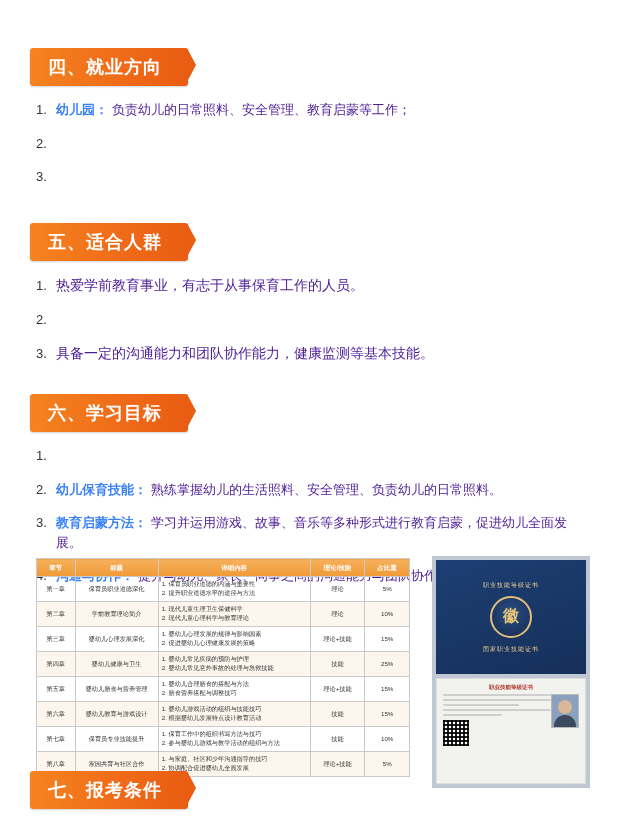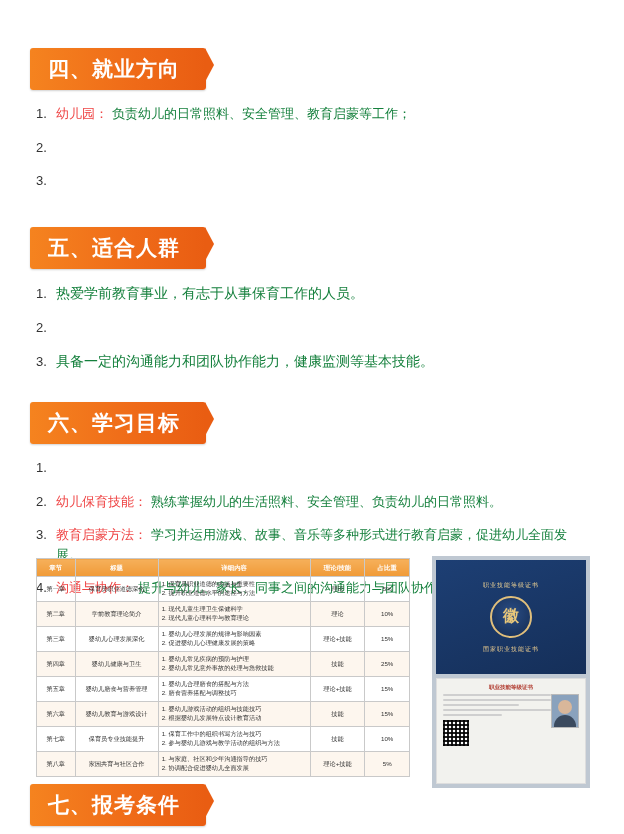--- a/index.html
+++ b/index.html
@@ -17,21 +17,21 @@
     padding:0;
     box-sizing:border-box;
   }
   
   .ribbon{
     position:relative;
     display:inline-block;
     margin:0 0 0 30px;
     padding:7px 26px 7px 18px;
     color:#ffffff;
-    font-size:21px;
+    font-size:18px;
     font-weight:bold;
     letter-spacing:1px;
     background:linear-gradient(90deg,#f5831f 0%,#ef6a18 60%,#e95d12 100%);
     border-radius:3px 3px 3px 3px;
     box-shadow:0 1px 2px rgba(0,0,0,.18);
   }
   .ribbon:after{
     content:"";
     position:absolute;
     right:-8px;top:0;
@@ -54,26 +54,26 @@
     line-height:1.5;
     color:#2b2b2b;
   }
   .num{
     flex:0 0 auto;
     width:20px;
     color:#333;
     font-size:13px;
   }
   .term{
-    color:#ef4444;
-    font-weight:normal;
+    color:#3b82f6;
+    font-weight:bold;
     margin-right:4px;
     white-space:nowrap;
   }
-  .txt{color:#15803d;}
+  .txt{color:#4c1d95;}
   .plain li{font-size:14px;}
   .plain .txt{font-size:14px;}
   
   .table-block{
     position:absolute;
     left:36px;top:558px;
     width:374px;
   }
   table{
     border-collapse:collapse;
@@ -168,21 +168,21 @@
     width:26px;height:26px;
     background:
       repeating-linear-gradient(90deg,#222 0 2px,#fff 2px 4px),
       repeating-linear-gradient(0deg,#222 0 2px,#fff 2px 4px);
     background-blend-mode:multiply;
     margin-top:4px;
   }
   .cb-row{display:flex;justify-content:space-between;align-items:flex-start;}
   .footer-ribbon{
     position:absolute;
-    left:0;bottom:8px;
+    left:0;bottom:25px;
     width:100%;
   }
 </style>
 </head>
 <body>
 
 <div class="page">
 
   <div style="padding-top:48px">
     <div class="ribbon-wrap">

